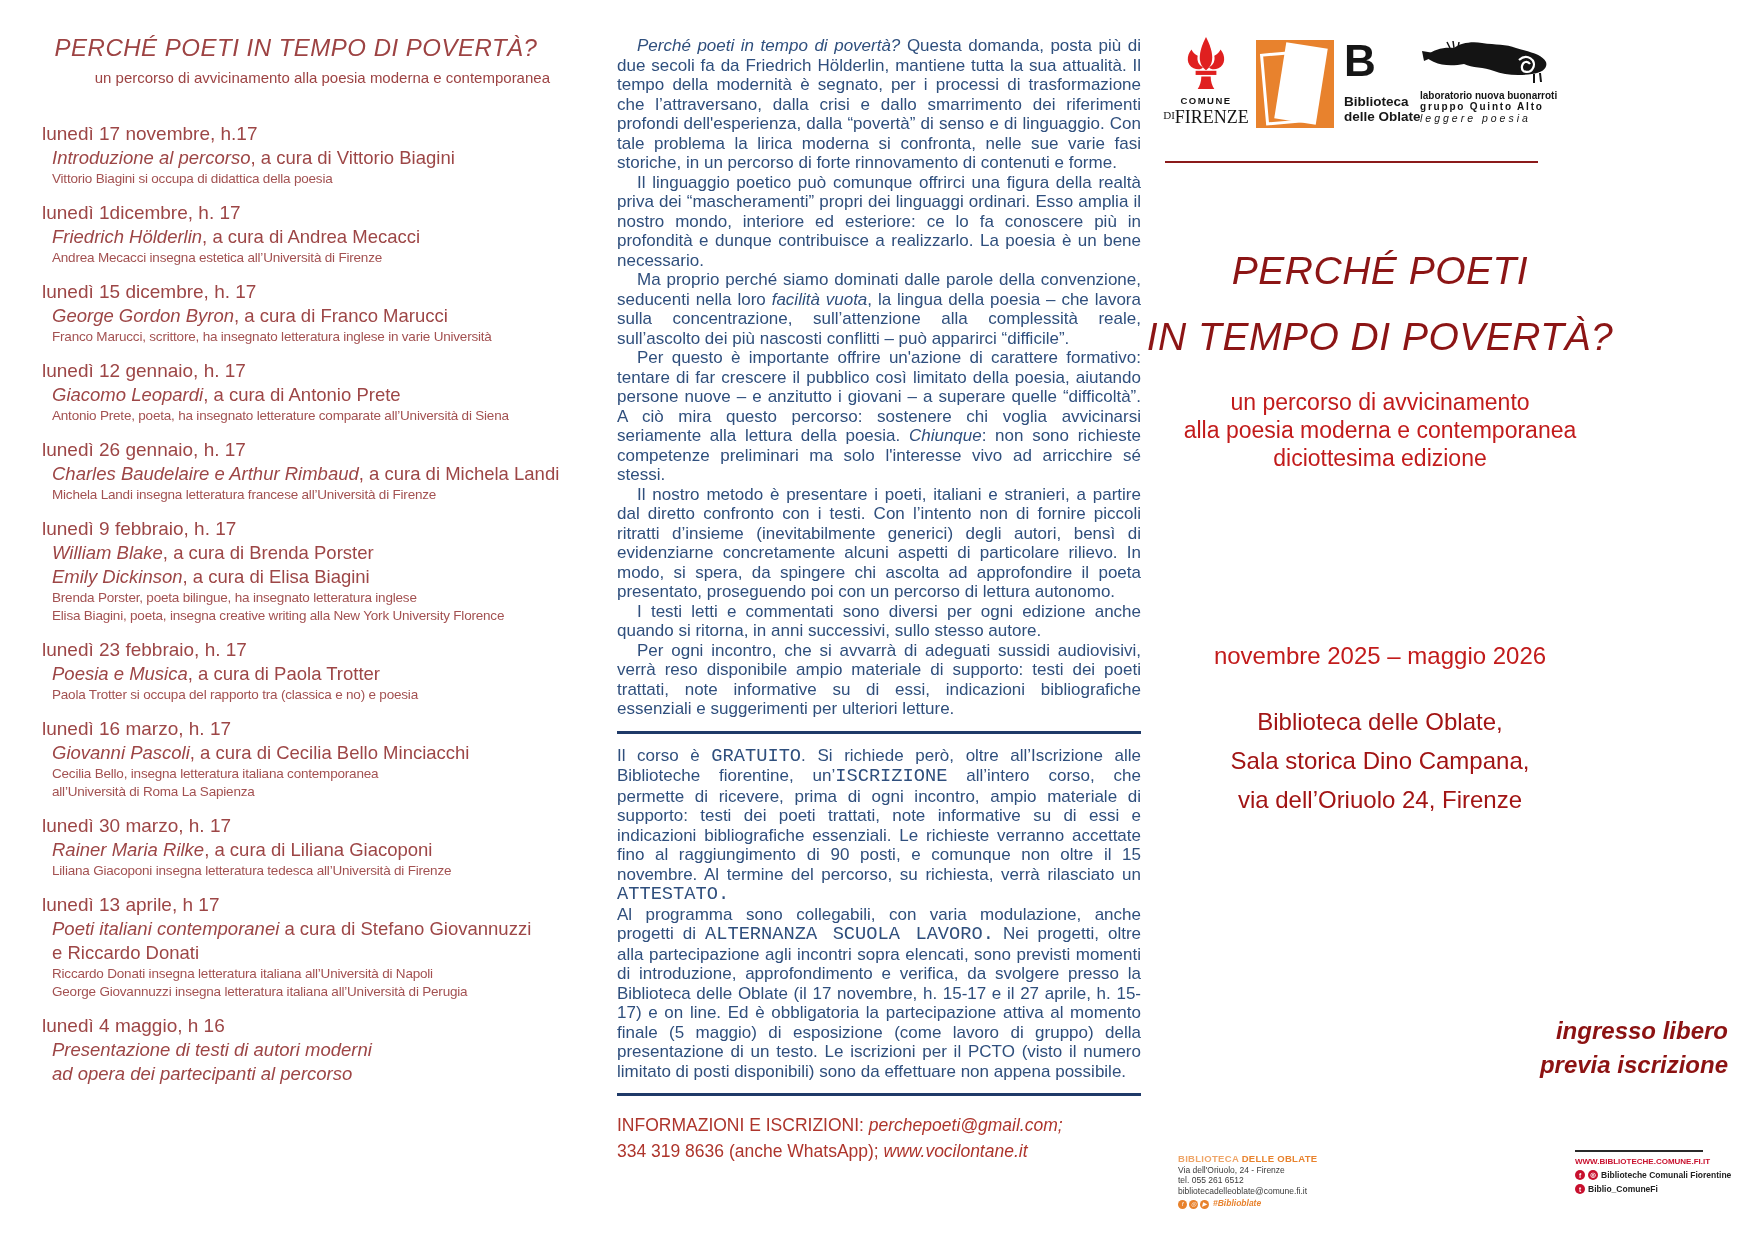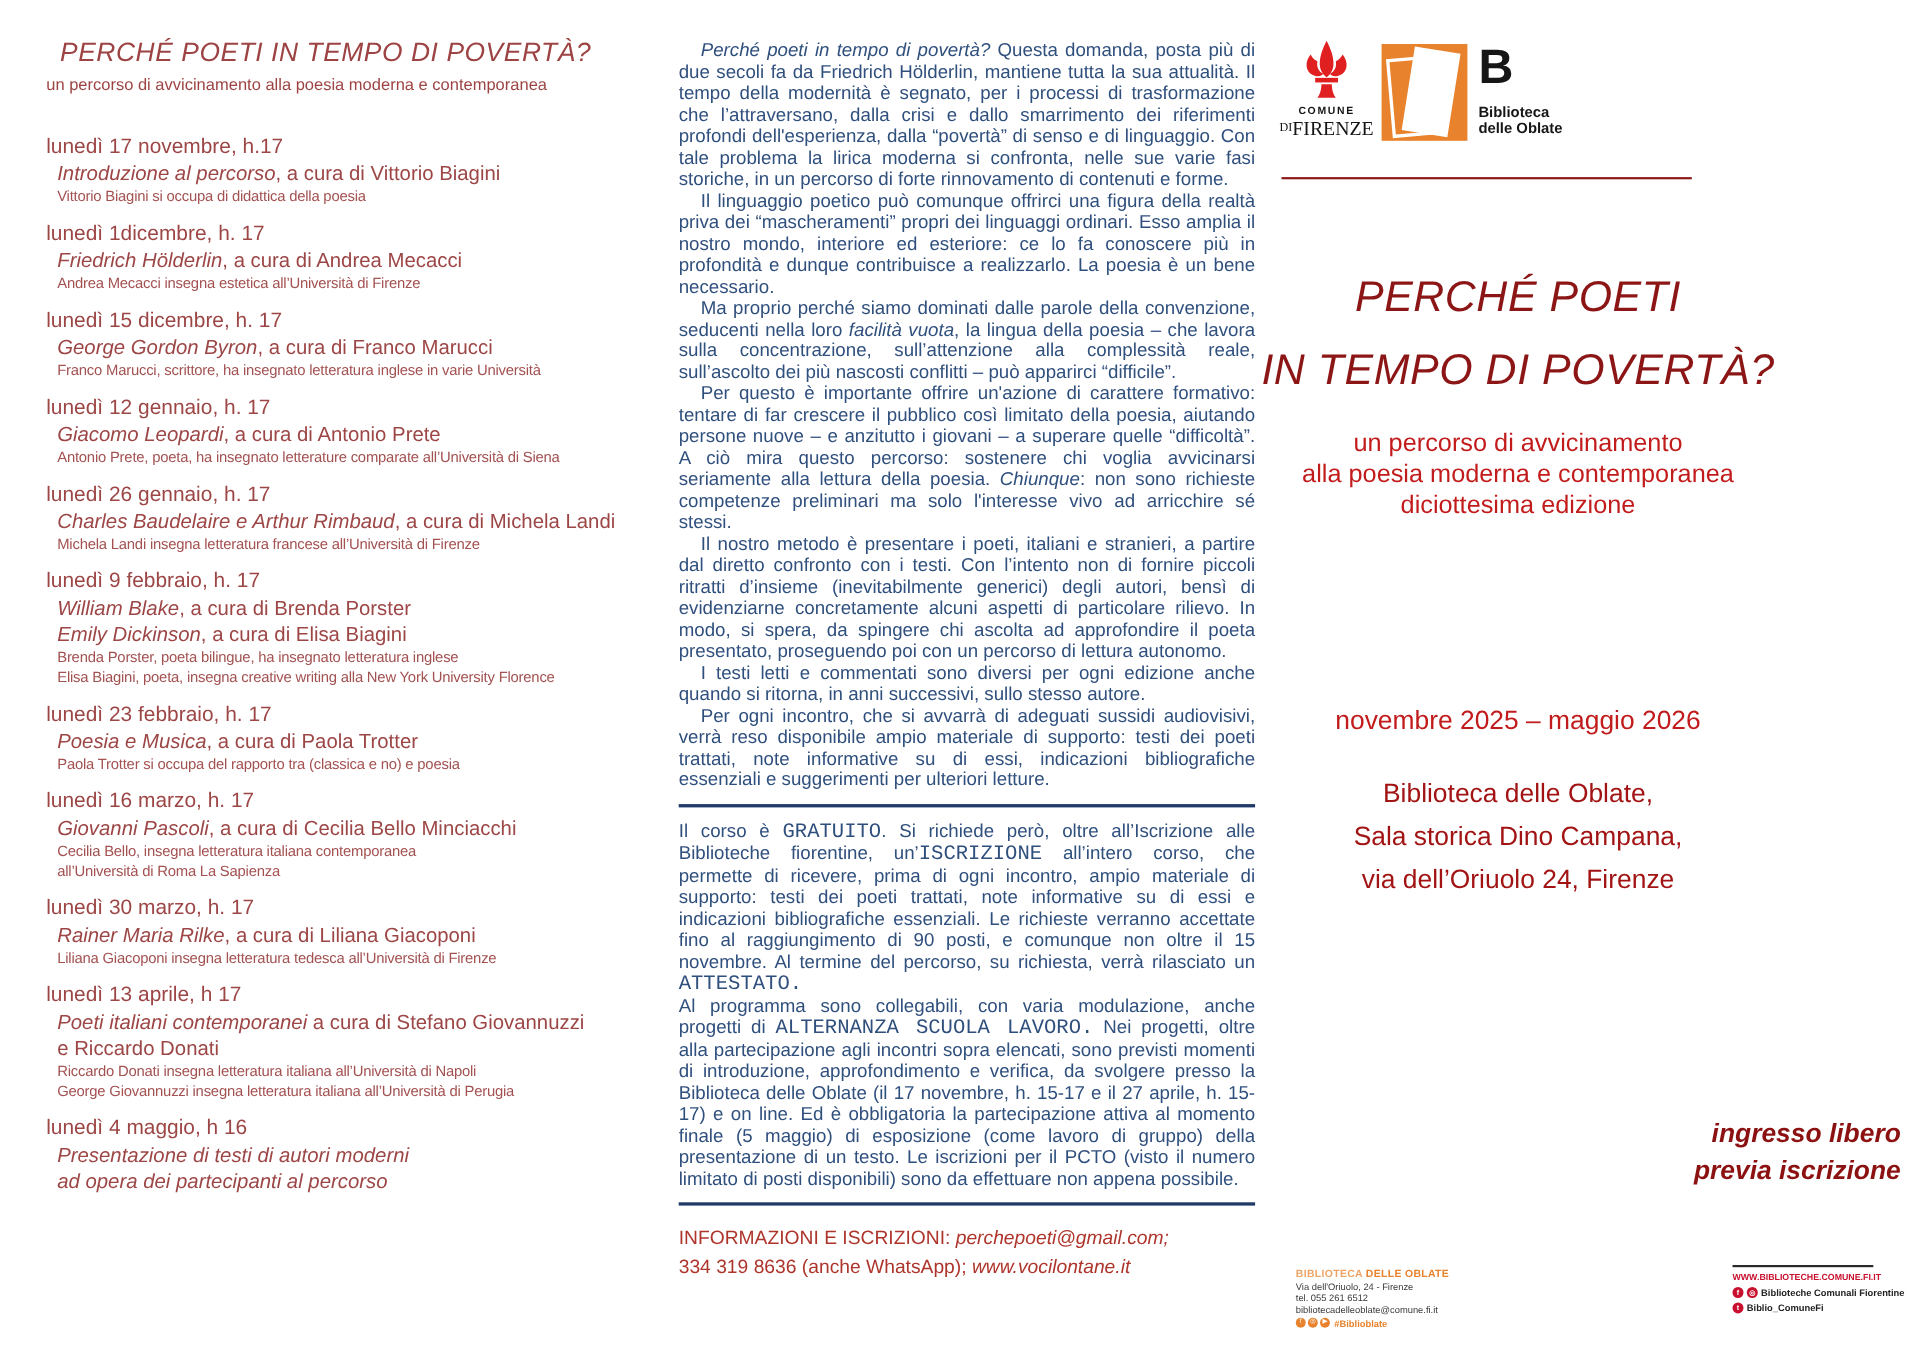--- a/index.html
+++ b/index.html
@@ -2,21 +2,21 @@
 <html><head>
 <meta charset="utf-8">
 <style>
   html,body{margin:0;padding:0;background:#888;}
   .page{position:relative;width:1754px;height:1241px;background:#ffffff;overflow:hidden;
         font-family:"Liberation Sans",sans-serif;}
   
   .panel-left{position:absolute;left:42px;top:34px;width:508px;}
   .lt{margin:0;font-size:24px;font-weight:normal;font-style:italic;color:#9d4343;
       text-align:center;white-space:nowrap;letter-spacing:.5px;}
-  .ls{font-size:15px;color:#9d4343;text-align:left;margin-top:7px;white-space:nowrap;}
+  .ls{font-size:15px;color:#9d4343;text-align:right;margin-top:7px;white-space:nowrap;}
   .events{margin-top:36px;}
   .ev{margin-bottom:13px;}
   .ev-date{font-size:19px;line-height:24px;color:#9d4646;white-space:nowrap;}
   .ev-line{font-size:18.5px;line-height:24px;color:#9d4646;padding-left:10px;white-space:nowrap;}
   .ev-note{font-size:13.5px;line-height:18px;color:#a35151;padding-left:10px;
            white-space:nowrap;letter-spacing:-.2px;}
   
   .panel-mid{position:absolute;left:617px;top:36px;width:524px;color:#2f4f7d;
              font-size:17px;line-height:19.5px;text-align:justify;}
   .mp{margin:0;text-indent:20px;}
@@ -51,21 +51,21 @@
                font-size:24px;white-space:nowrap;}
   .cover-venue{position:absolute;left:1120px;top:702px;width:520px;text-align:center;color:#a21414;
                font-size:24px;line-height:39px;white-space:nowrap;}
   .admission{position:absolute;right:26px;top:1014px;text-align:right;color:#8c1212;
              font-size:24px;line-height:34px;font-weight:bold;font-style:italic;white-space:nowrap;}
   
   .f-oblate{position:absolute;left:1178px;top:1154px;width:180px;font-size:8.5px;
             line-height:10.5px;color:#3a3a3a;}
   .fo-name{color:#e8822d;font-size:9.5px;font-weight:bold;letter-spacing:.3px;}
   .fo-name .lite{opacity:.72;}
-  .fo-icons{display:flex;align-items:flex-start;gap:2px;margin-top:2px;}
+  .fo-icons{display:flex;align-items:flex-end;gap:2px;margin-top:2px;font-style:italic;}
   .odot{width:9px;height:9px;border-radius:50%;background:#e8822d;color:#fff;font-size:6px;
         display:flex;align-items:center;justify-content:center;}
   .fo-tag{color:#e8822d;font-weight:bold;margin-left:2px;}
   .f-comune{position:absolute;left:1575px;top:1150px;width:128px;}
   .fc-rule{border-top:2px solid #2a2a2a;margin-bottom:5px;}
   .fc-url{color:#c8102e;font-size:8px;font-weight:bold;white-space:nowrap;}
   .fc-row{display:flex;align-items:center;gap:3px;margin-top:4px;font-size:8.5px;
           font-weight:bold;color:#222;white-space:nowrap;}
   .rdot{width:10px;height:10px;border-radius:50%;background:#c8102e;color:#fff;font-size:6.5px;
         display:flex;align-items:center;justify-content:center;flex:0 0 auto;}
@@ -211,20 +211,34 @@
     </div>
     <div>
       <div class="ob-b">B</div>
       <div class="ob-t">
         <div>Biblioteca</div>
         <div>delle Oblate</div>
       </div>
     </div>
   </div>
 
+  <div class="logo-lab">
+    <div>
+      <svg viewBox="0 0 130 46" width="130" height="46">
+        <path fill="#141414" d="M2 11 L20 14 L4 21 Z"></path>
+        <path fill="#141414" d="M6 16 C14 9 24 7 34 8 C40 3 52 1 62 3 C76 5 86 4 96 8 C110 12 122 14 126 22 C128 28 122 33 112 34 C98 36 84 35 74 31 C64 27 52 28 44 24 C34 26 22 26 14 22 C10 20 6 18 6 16 Z"></path>
+        <path fill="none" stroke="#fff" stroke-width="2.2" d="M99 20 c8 -7 18 0 14 8 c-3 6 -12 5 -11 -2 c1 -5 6 -5 8 -2"></path>
+        <path stroke="#141414" stroke-width="2" fill="none" d="M114 34 L114 43 M120 33 L121 42"></path>
+        <path stroke="#141414" stroke-width="1.5" fill="none" d="M30 8 L27 2 M34 8 L33 1 M38 8 L39 2"></path>
+      </svg>
+    </div>
+    <div class="ll1">laboratorio nuova buonarroti</div>
+    <div class="ll2">gruppo Quinto Alto</div>
+    <div class="ll3">leggere poesia</div>
+  </div>
 
   <div class="red-rule"></div>
 
   <div class="cover-title">
     <div>PERCHÉ POETI</div>
     <div>IN TEMPO DI POVERTÀ?</div>
   </div>
 
   <div class="cover-sub">
     <div>un percorso di avvicinamento</div>

